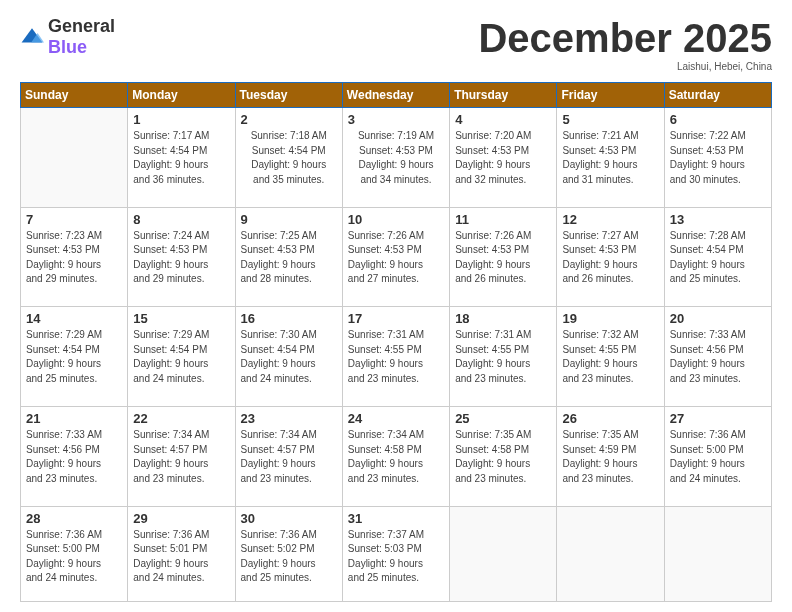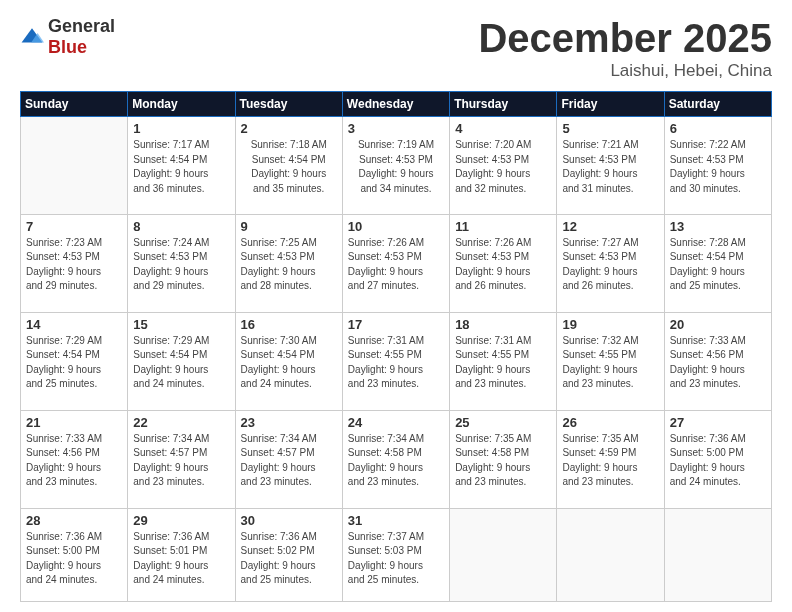--- a/index.html
+++ b/index.html
@@ -29,47 +29,47 @@
       gap: 4px;
     }
     .logo-text-general {
       font-size: 18px;
       font-weight: bold;
       color: #333;
     }
     .logo-text-blue {
       font-size: 18px;
       font-weight: bold;
-      color: #b91c1c;
+      color: #8b5cf6;
     }
     .logo-icon {
       width: 24px;
       height: 24px;
     }
     .title-block {
       text-align: right;
     }
     .month-title {
       font-size: 40px;
       font-weight: bold;
       color: #333;
     }
     .location {
-      font-size: 17px;
+      font-size: 10px;
       color: #555;
     }
     .calendar {
       flex: 1;
       border: 1px solid #ccc;
       border-collapse: collapse;
       width: 100%;
       table-layout: fixed;
     }
     .calendar th {
-      background: #0f172a;
+      background: #a16207;
       color: #fff;
       font-size: 12px;
       font-weight: bold;
       padding: 5px 4px;
       text-align: left;
       border: 1px solid #1a6bbf;
     }
     .calendar td {
       vertical-align: top;
       border: 1px solid #ccc;

